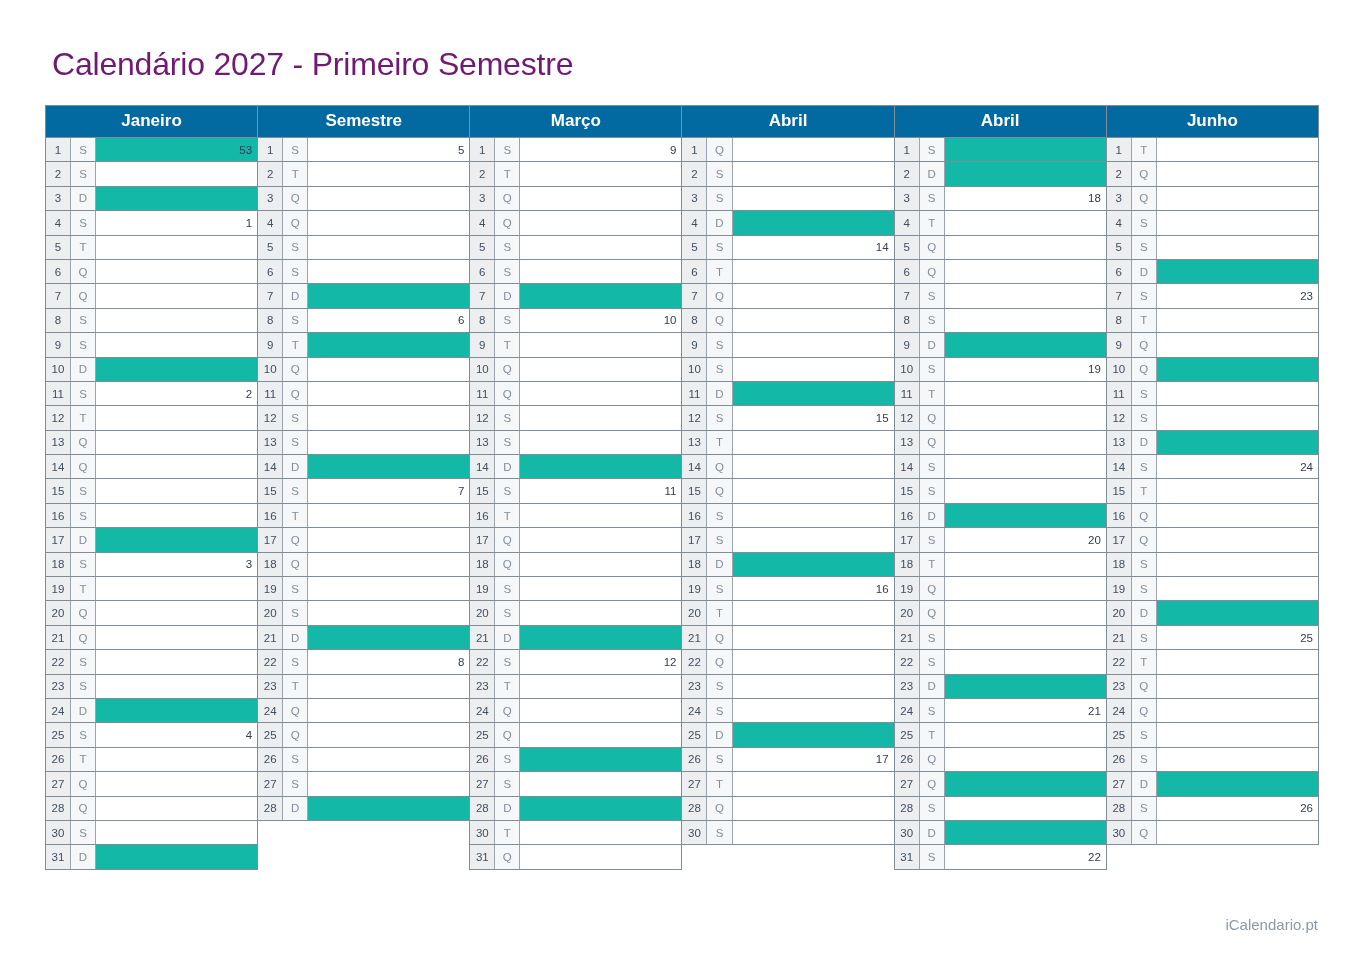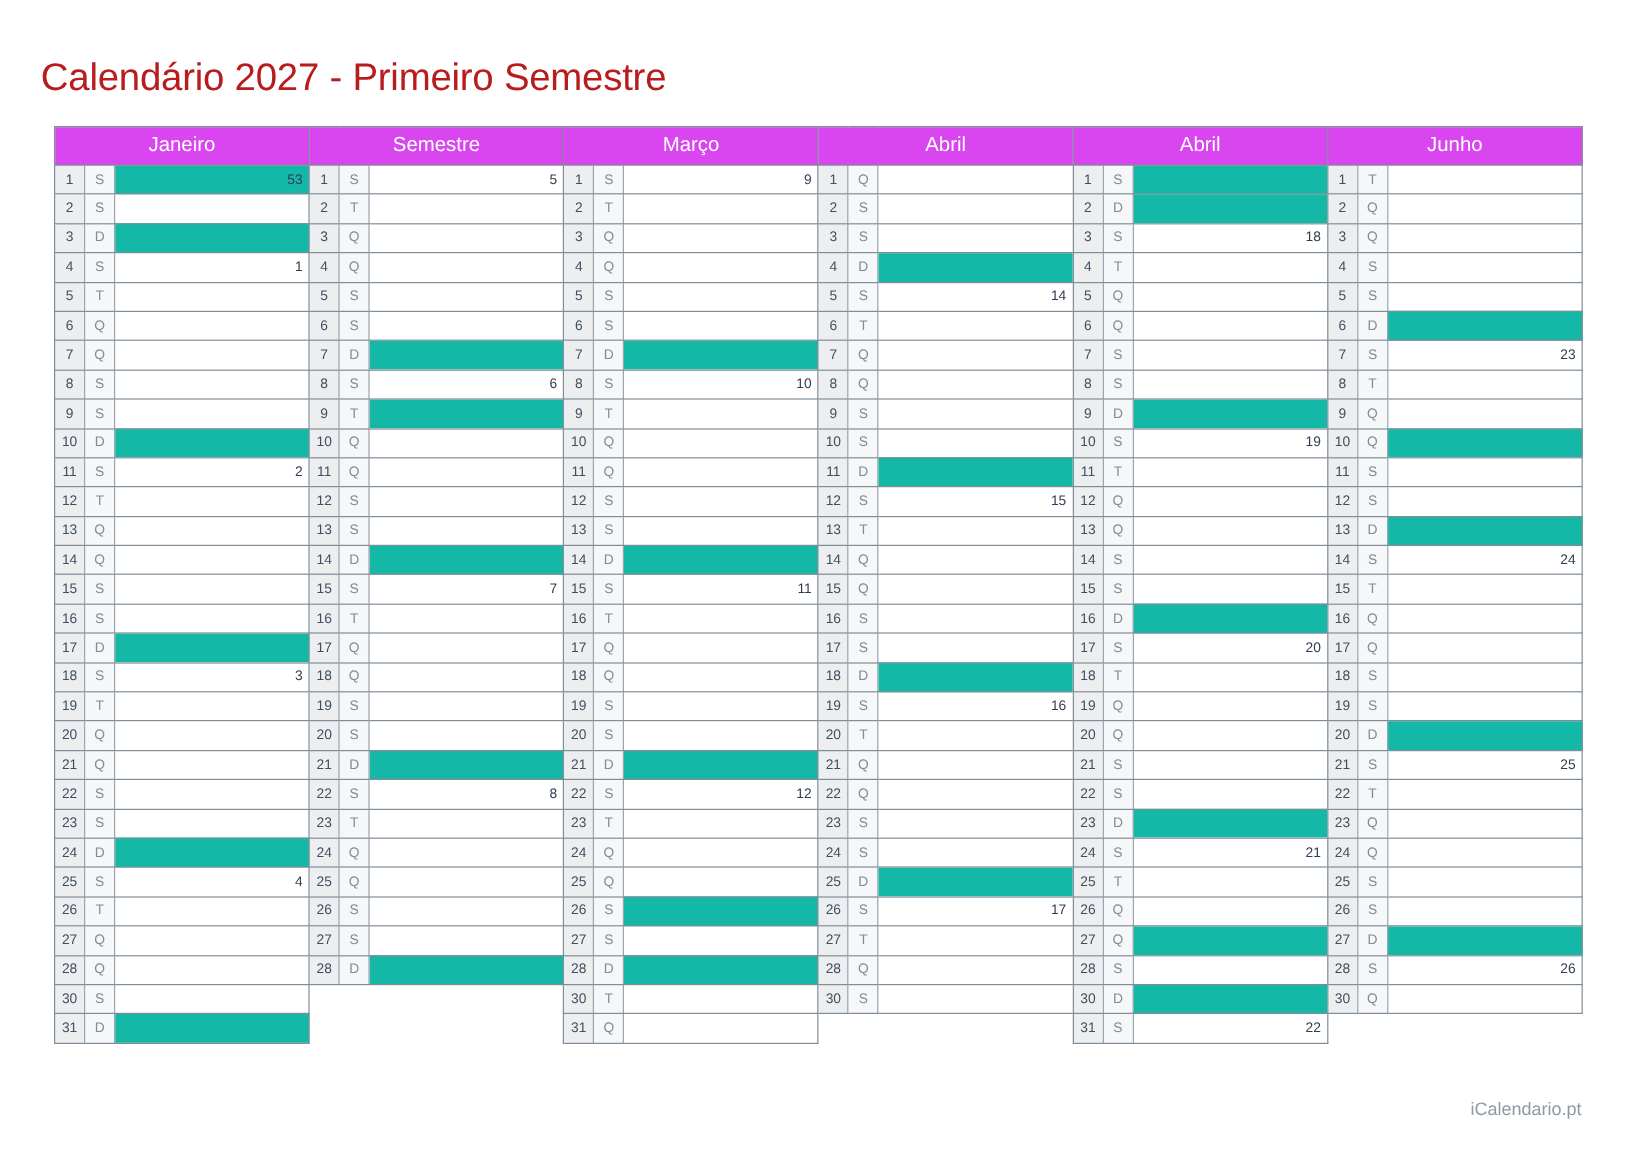--- a/index.html
+++ b/index.html
@@ -9,45 +9,45 @@
     background: #ffffff;
     font-family: "Liberation Sans", sans-serif;
   }
   #page {
     position: relative;
     width: 1366px; height: 967px;
     overflow: hidden;
   }
   #title {
     position: absolute;
-    left: 34px; top: 46px;
+    left: 52px; top: 46px;
     font-size: 32px;
     font-weight: 400;
-    color: #b91c1c;
+    color: #701a75;
     letter-spacing: -0.2px;
     white-space: nowrap;
   }
   #cal-wrap {
     position: absolute;
     left: 45px; top: 105px;
     width: 1274px;
   }
   table.cal {
     border-collapse: collapse;
     table-layout: fixed;
     width: 1274px;
   }
   col.c-day   { width: 25px; }
   col.c-dow   { width: 25px; }
   col.c-note  { width: 162px; }
 
   th.month {
-    background: #d946ef;
+    background: #0369a1;
     color: #ffffff;
-    font-weight: 400;
+    font-weight: 700;
     font-size: 17px;
     text-align: center;
     height: 32px;
     border: 1px solid #7f8d99;
     padding: 0 0 2px 0;
   }
   td {
     height: 24.4px;
     border: 1px solid #7f8d99;
     font-size: 11.5px;

